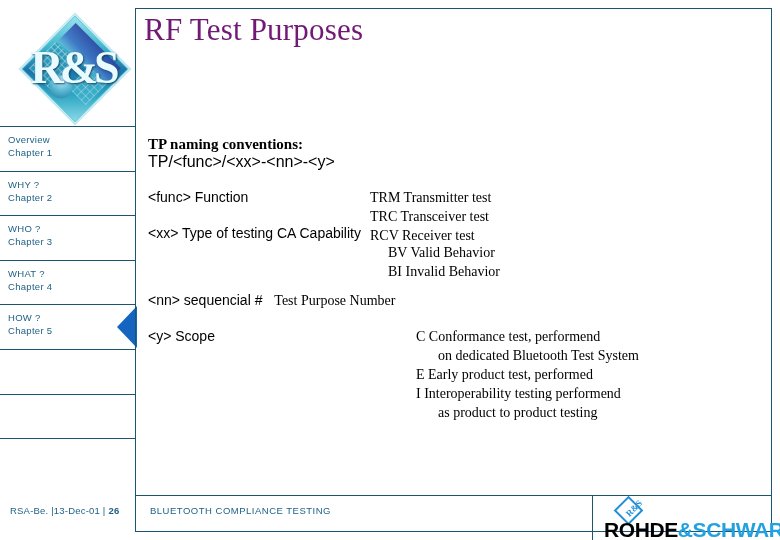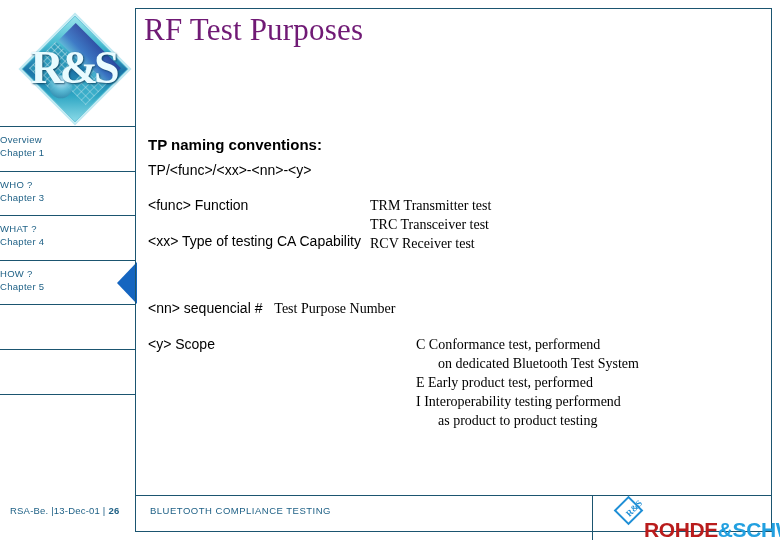--- a/index.html
+++ b/index.html
@@ -112,21 +112,21 @@
   .sidebar {
     position: absolute;
     left: 0;
     top: 126px;
     width: 136px;
   }
   .nav-item {
     position: relative;
     height: 44.6px;
     border-top: 1px solid #1b5570;
-    padding: 6px 0 0 0;
+    padding: 6px 0 0 8px;
     box-sizing: border-box;
   }
   .nav-item .nav-title,
   .nav-item .nav-sub {
     display: block;
     color: #1f6186;
     font-size: 9.5px;
     line-height: 13px;
     letter-spacing: .3px;
     white-space: nowrap;
@@ -168,29 +168,28 @@
   
   .content {
     position: absolute;
     left: 148px;
     top: 136px;
     width: 620px;
     color: #000000;
   }
   .block { position: relative; }
   .lead-bold {
-    font-family: Liberation Sans, sans-serif;
+    font-family: Liberation Serif, serif;
     font-weight: bold;
     font-size: 15px;
     line-height: 17px;
   }
   .mono-line {
-    font-size: 14px;
+    font-size: 16px;
     line-height: 18px;
-    margin-top: 8px;
   }
   .row {
     position: relative;
     font-size: 14px;
     line-height: 19px;
   }
   .row .label {
     display: inline-block;
   }
   .row .values {
@@ -286,21 +285,21 @@
   .rs-footer .rs-wordmark {
     position: absolute;
     left: 0;
     top: 20px;
     font-family: "Liberation Sans", sans-serif;
     font-weight: bold;
     font-size: 21px;
     letter-spacing: -0.4px;
     white-space: nowrap;
   }
-  .rs-footer .w-dark { color: #b91c1c; margin-left: 40px; }
+  .rs-footer .w-dark { color: #000000; }
   .rs-footer .w-light { color: #22a0e0; }
 </style>
 </head>
 <body>
 
 <div class="brand-logo">
   <div class="diamond">
     <div class="diamond-sky"></div>
     <div class="diamond-grid"></div>
     <div class="diamond-grid2"></div>
@@ -313,20 +312,24 @@
 
 <div class="slide-title">RF Test Purposes</div>
 
 <div class="sidebar">
 
   <div class="nav-item">
     <span class="nav-title">Overview</span>
     <span class="nav-sub">Chapter 1</span>
   </div>
 
+  <div class="nav-item">
+    <span class="nav-title">WHY ?</span>
+    <span class="nav-sub">Chapter 2</span>
+  </div>
 
   <div class="nav-item">
     <span class="nav-title">WHO ?</span>
     <span class="nav-sub">Chapter 3</span>
   </div>
 
   <div class="nav-item">
     <span class="nav-title">WHAT ?</span>
     <span class="nav-sub">Chapter 4</span>
   </div>
@@ -370,20 +373,24 @@
       <span class="val-line">TRM Transmitter test</span>
       <span class="val-line">TRC Transceiver test</span>
       <span class="val-line">RCV Receiver test</span>
     </span>
   </div>
 
   <div class="gap-m"></div>
 
   <div class="row">
     <span class="label">&lt;xx&gt; Type of testing CA Capability</span>
+    <span class="values" style="left:240px; top:19px;">
+      <span class="val-line">BV Valid Behavior</span>
+      <span class="val-line">BI Invalid Behavior</span>
+    </span>
   </div>
 
   <div style="height:48px"></div>
 
   <div class="row inline">
     <span class="label">&lt;nn&gt; sequencial #</span>
     <span class="values">
       <span class="val-line" style="display:inline">Test Purpose Number</span>
     </span>
   </div>

